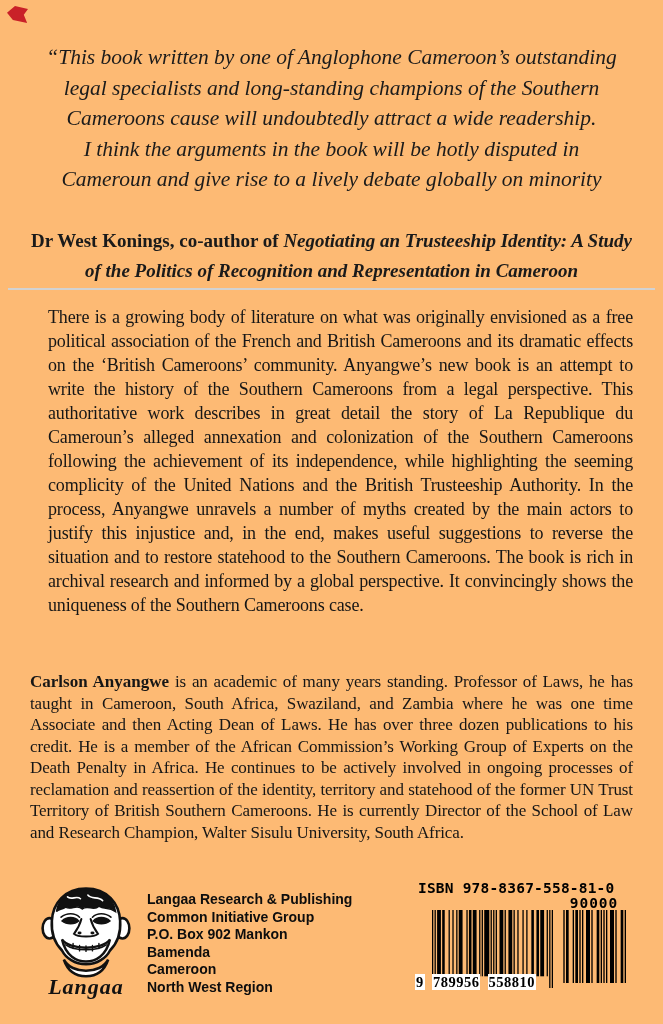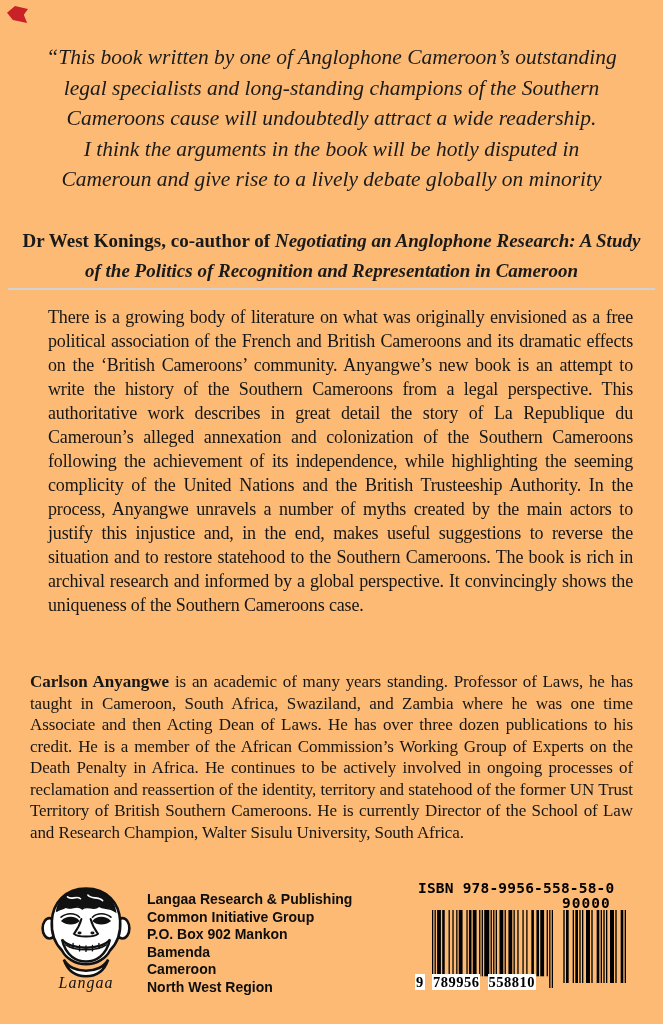--- a/index.html
+++ b/index.html
@@ -55,43 +55,43 @@
     line-height:21.5px;
     letter-spacing:-0.1px;
     color:#161616;
   }
   .bio b{letter-spacing:0;}
   
   .logo-face{position:absolute;left:38px;top:884px;width:96px;height:96px;}
   .logo-word{
     position:absolute;left:36px;top:974px;width:100px;
     font-family:"Liberation Serif", serif;
-    font-style:italic;font-weight:normal;
-    font-size:16px;letter-spacing:1px;
+    font-style:italic;font-weight:bold;
+    font-size:22px;letter-spacing:1px;
     text-align:center;color:#111;
   }
   .pub{
     position:absolute;left:147px;top:891px;
     font-family:Liberation Sans, sans-serif;
     font-weight:bold;
     font-size:14px;
     line-height:17.5px;
     color:#0d0d0d;
   }
   .isbn-label{
     position:absolute;left:418px;top:880px;width:212px;
     font-family:"DejaVu Sans Mono", monospace;
     font-weight:bold;font-size:14.5px;letter-spacing:0.2px;
     color:#000;white-space:nowrap;
   }
   .supp-label{
     position:absolute;left:562px;top:895px;width:64px;
     font-family:"DejaVu Sans Mono", monospace;
     font-weight:bold;font-size:14.5px;letter-spacing:1px;
-    color:#000;
+    text-align:center;color:#000;
   }
   .ean13{position:absolute;left:432px;top:910px;width:121px;height:78px;}
   .ean5{position:absolute;left:562px;top:910px;width:64px;height:73px;}
   .ean-digits{
     position:absolute;left:415px;top:974px;
     font-family:Liberation Serif, serif;
     font-weight:bold;font-size:14.5px;
     word-spacing:3px;letter-spacing:0.5px;
     color:#000;background:transparent;white-space:nowrap;
   }
@@ -108,21 +108,21 @@
 
   <div class="quote">
     <div class="qline">“This book written by one of Anglophone Cameroon’s outstanding</div>
     <div class="qline">legal specialists and long-standing champions of the Southern</div>
     <div class="qline">Cameroons cause will undoubtedly attract a wide readership.</div>
     <div class="qline">I think the arguments in the book will be hotly disputed in</div>
     <div class="qline">Cameroun and give rise to a lively debate globally on minority</div>
   </div>
 
   <div class="attribution">
-    <span class="inner"><span>Dr West Konings, co-author of </span><span class="btitle">Negotiating an Anglophone Research: A Study of the Politics of Recognition and Representation in Cameroon</span></span>
+    <span class="inner"><span>Dr West Konings, co-author of </span><span class="btitle">Negotiating an Trusteeship Identity: A Study of the Politics of Recognition and Representation in Cameroon</span></span>
   </div>
 
   <div class="divider"></div>
 
   <p class="synopsis">There is a growing body of literature on what was originally envisioned as a free political association of the French and British Cameroons and its dramatic effects on the ‘British Cameroons’ community. Anyangwe’s new book is an attempt to write the history of the Southern Cameroons from a legal perspective. This authoritative work describes in great detail the story of La Republique du Cameroun’s alleged annexation and colonization of the Southern Cameroons following the achievement of its independence, while highlighting the seeming complicity of the United Nations and the British Trusteeship Authority. In the process, Anyangwe unravels a number of myths created by the main actors to justify this injustice and, in the end, makes useful suggestions to reverse the situation and to restore statehood to the Southern Cameroons. The book is rich in archival research and informed by a global perspective. It convincingly shows the uniqueness of the Southern Cameroons case.</p>
 
   <p class="bio"><b>Carlson Anyangwe</b><span> is an academic of many years standing. Professor of Laws, he has taught in Cameroon, South Africa, Swaziland, and Zambia where he was one time Associate and then Acting Dean of Laws. He has over three dozen publications to his credit. He is a member of the African Commission’s Working Group of Experts on the Death Penalty in Africa. He continues to be actively involved in ongoing processes of reclamation and reassertion of the identity, territory and statehood of the former UN Trust Territory of British Southern Cameroons. He is currently Director of the School of Law and Research Champion, Walter Sisulu University, South Africa.</span></p>
 
   <svg class="logo-face" viewBox="0 0 100 104">
     <g fill="none" stroke="#111" stroke-width="2.6" stroke-linecap="round">
@@ -154,21 +154,21 @@
 
   <div class="pub">
     <div>Langaa Research &amp; Publishing</div>
     <div>Common Initiative Group</div>
     <div>P.O. Box 902 Mankon</div>
     <div>Bamenda</div>
     <div>Cameroon</div>
     <div>North West Region</div>
   </div>
 
-  <div class="isbn-label">ISBN 978-9956-558-58-0</div>
+  <div class="isbn-label">ISBN 978-8367-558-81-0</div>
   <div class="supp-label">90000</div>
   <svg class="ean13" id="ean13" viewBox="0 0 95 100" preserveAspectRatio="none">
       <rect x="0" y="0" width="1" height="100"></rect>
       <rect x="2" y="0" width="1" height="100"></rect>
       <rect x="4" y="0" width="3" height="85"></rect>
       <rect x="8" y="0" width="2" height="85"></rect>
       <rect x="13" y="0" width="1" height="85"></rect>
       <rect x="16" y="0" width="1" height="85"></rect>
       <rect x="19" y="0" width="1" height="85"></rect>
       <rect x="21" y="0" width="3" height="85"></rect>

